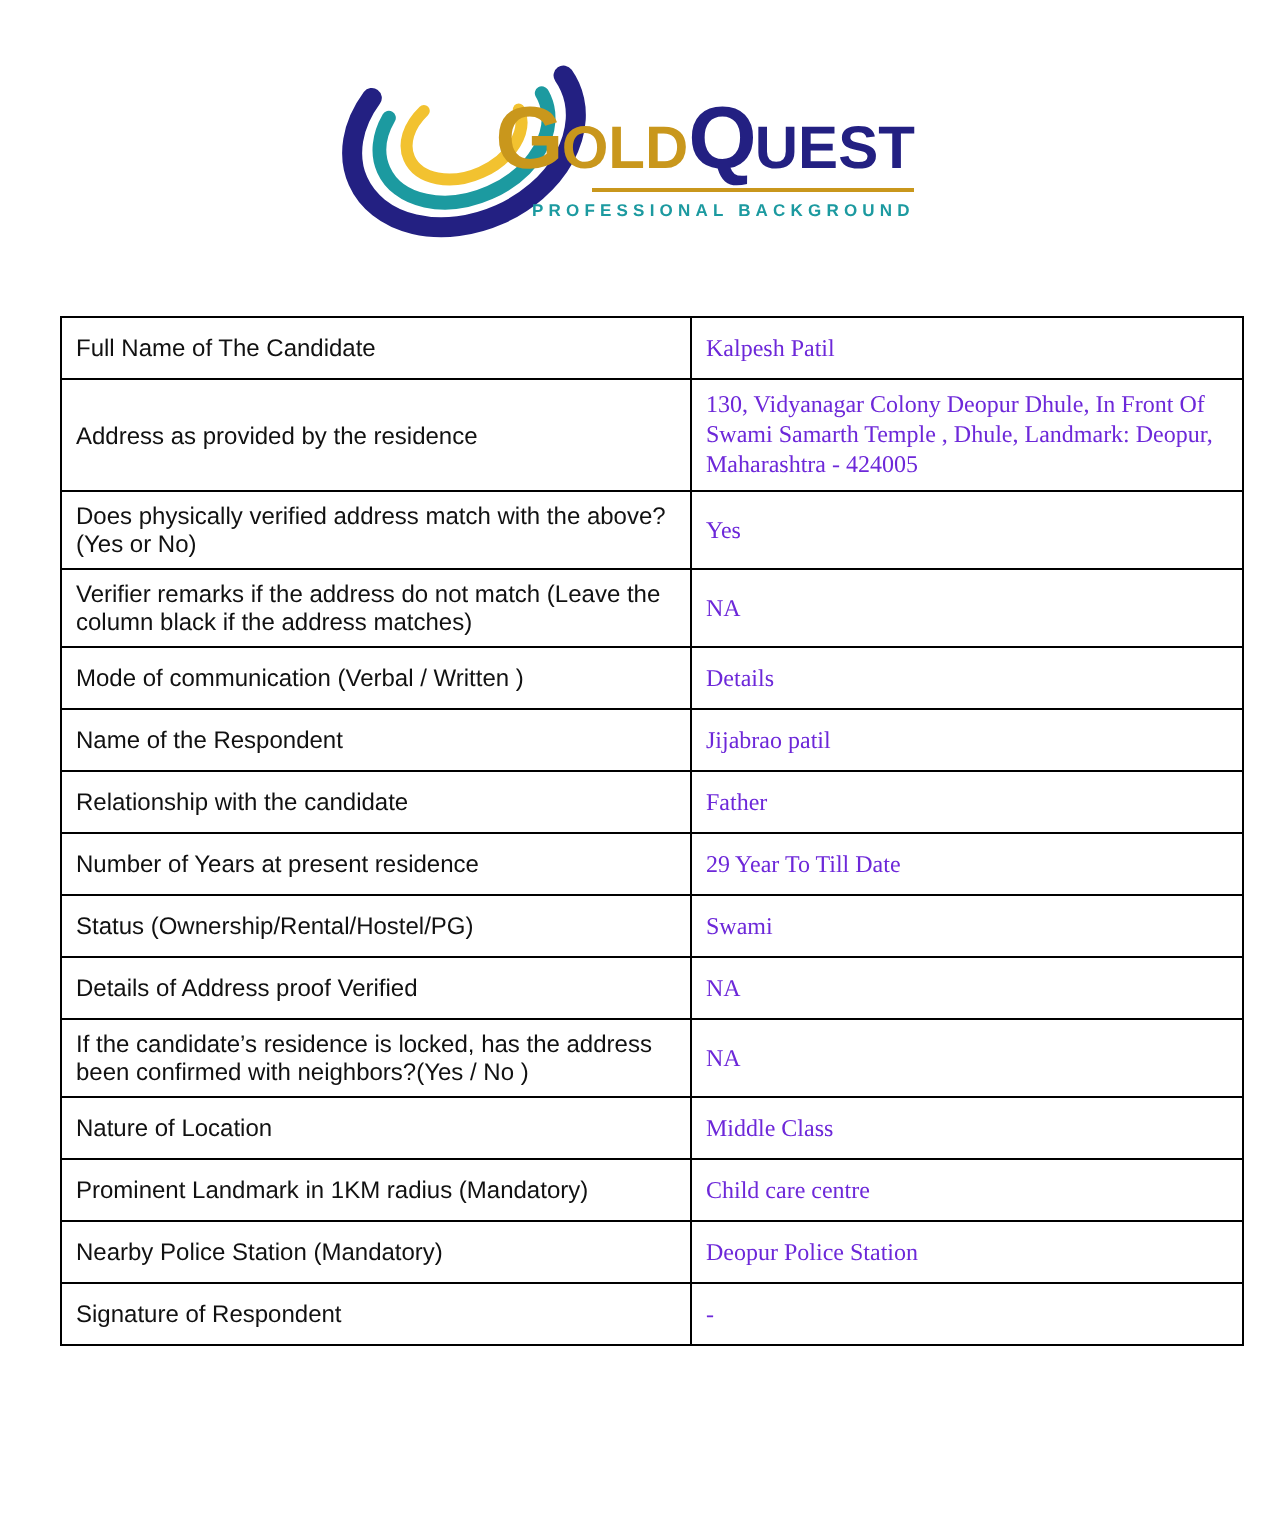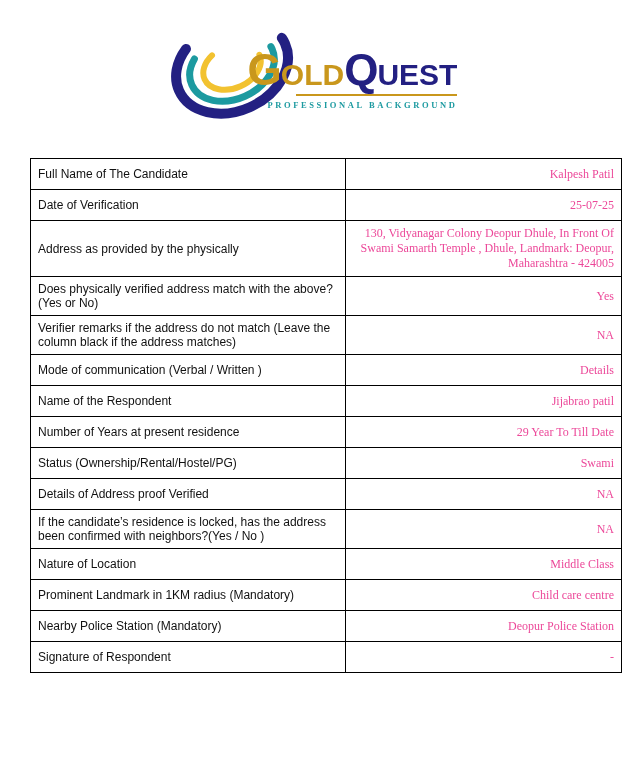--- a/index.html
+++ b/index.html
@@ -62,21 +62,20 @@
   .brand-rule {
     height: 2px;
     margin: 2px 0 3px 48px;
   }
   .tagline {
     text-align: right;
     font-size: 8.5px;
     font-weight: bold;
     letter-spacing: 2.6px;
     line-height: 1.45;
-    font-family: Liberation Serif, serif;
   }
 
   
   .table-wrap {
     position: absolute;
     top: 158px;
     left: 30px;
     width: 592px;
   }
   table.vtable {
@@ -92,23 +91,23 @@
     height: 20px;
     word-wrap: break-word;
   }
   td.label {
     width: 300px;
     text-align: left;
     color: #111111;
     font-family: "Liberation Sans", sans-serif;
   }
   td.value {
-    text-align: right;
+    text-align: left;
     font-family: "Liberation Serif", serif;
-    color: #ec4899;
+    color: #6d28d9;
   }
 </style>
 </head>
 <body>
 
 <div class="page">
 
   <div class="logo-area">
     <div class="logo-inner">
       <svg class="swirl" viewBox="0 0 140 118" aria-hidden="true">
@@ -129,42 +128,42 @@
   </div>
 
   <div class="table-wrap">
     <table class="vtable">
       <tbody id="rows-body">
           <tr>
             <td class="label">Full Name of The Candidate</td>
             <td class="value">Kalpesh Patil</td>
           </tr>
           <tr>
-            <td class="label">Date of Verification</td>
-            <td class="value">25-07-25</td>
-          </tr>
-          <tr>
-            <td class="label">Address as provided by the physically</td>
+            <td class="label">Address as provided by the residence</td>
             <td class="value">130, Vidyanagar Colony Deopur Dhule, In Front Of Swami Samarth Temple , Dhule, Landmark: Deopur, Maharashtra - 424005</td>
           </tr>
           <tr>
             <td class="label">Does physically verified address match with the above? (Yes or No)</td>
             <td class="value">Yes</td>
           </tr>
           <tr>
             <td class="label">Verifier remarks if the address do not match (Leave the column black if the address matches)</td>
             <td class="value">NA</td>
           </tr>
           <tr>
             <td class="label">Mode of communication (Verbal / Written )</td>
             <td class="value">Details</td>
           </tr>
           <tr>
             <td class="label">Name of the Respondent</td>
             <td class="value">Jijabrao patil</td>
+          </tr>
+          <tr>
+            <td class="label">Relationship with the candidate</td>
+            <td class="value">Father</td>
           </tr>
           <tr>
             <td class="label">Number of Years at present residence</td>
             <td class="value">29 Year To Till Date</td>
           </tr>
           <tr>
             <td class="label">Status (Ownership/Rental/Hostel/PG)</td>
             <td class="value">Swami</td>
           </tr>
           <tr>

